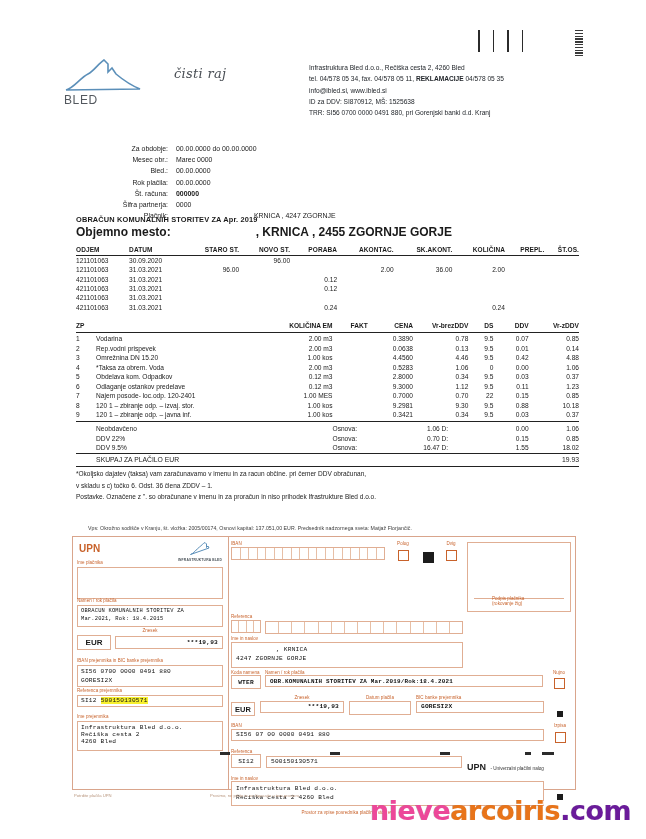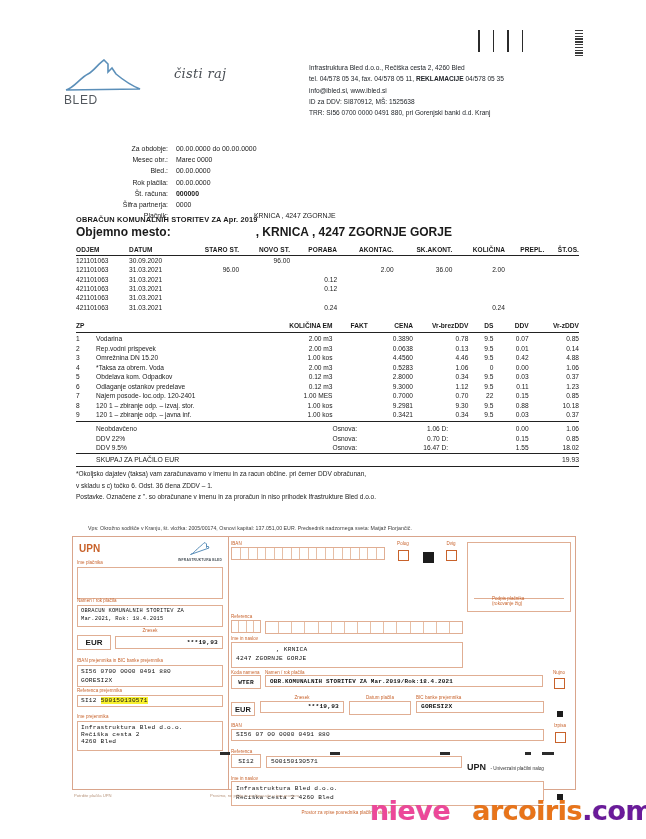--- a/index.html
+++ b/index.html
@@ -98,21 +98,21 @@
   .ocrbar{position:absolute;left:180px;top:752px;width:390px;height:3px;}
   .ocrbar i{position:absolute;top:0;height:3px;background:#2b2b2b;}
 
   .ftl{position:absolute;left:74px;top:793px;font-size:4.2px;color:#b9977f;}
   .ftc{position:absolute;left:210px;top:793px;font-size:4.2px;color:#b9977f;}
 
   
   .wm{position:absolute;left:370px;top:795px;font-size:27px;font-weight:bold;
       font-family:"DejaVu Sans",sans-serif;letter-spacing:-.5px;
       text-shadow:1px 1px 0 #fff,-0.5px -0.5px 0 rgba(0,0,0,.25);}
-  .wm .a{color:#ec4899;} .wm .b{color:#e8741a;margin-left:22px;} .wm .c{color:#6a1b9a;}
+  .wm .a{color:#ec4899;} .wm .b{color:#e8741a;} .wm .c{color:#6a1b9a;}
 </style>
 </head>
 <body>
 
 <div class="pg">
 
   <div class="tickbars">
     <i></i>
       <i></i>
       <i></i>
@@ -173,21 +173,21 @@
     <div class="payer">
       <div class="k">Plačnik:</div>
       <div class="v">KRNICA        , 4247 ZGORNJE</div>
     </div>
   </div>
 
   <div class="blk2">
     <div class="sec-t">OBRAČUN KOMUNALNIH STORITEV ZA Apr. 2019</div>
     <div class="om">
       <span>Objemno mesto:</span>
-      <span class="addr">, KRNICA        , 4247 ZGORNJE GORJE</span>
+      <span class="addr">, KRNICA        , 2455 ZGORNJE GORJE</span>
     </div>
   </div>
 
   <table class="t1">
     <thead>
         <tr id="t1-head">
           <th>ODJEM</th>
           <th>DATUM</th>
           <th style="text-align: right;">STARO ST.</th>
           <th style="text-align: right;">NOVO ST.</th>

